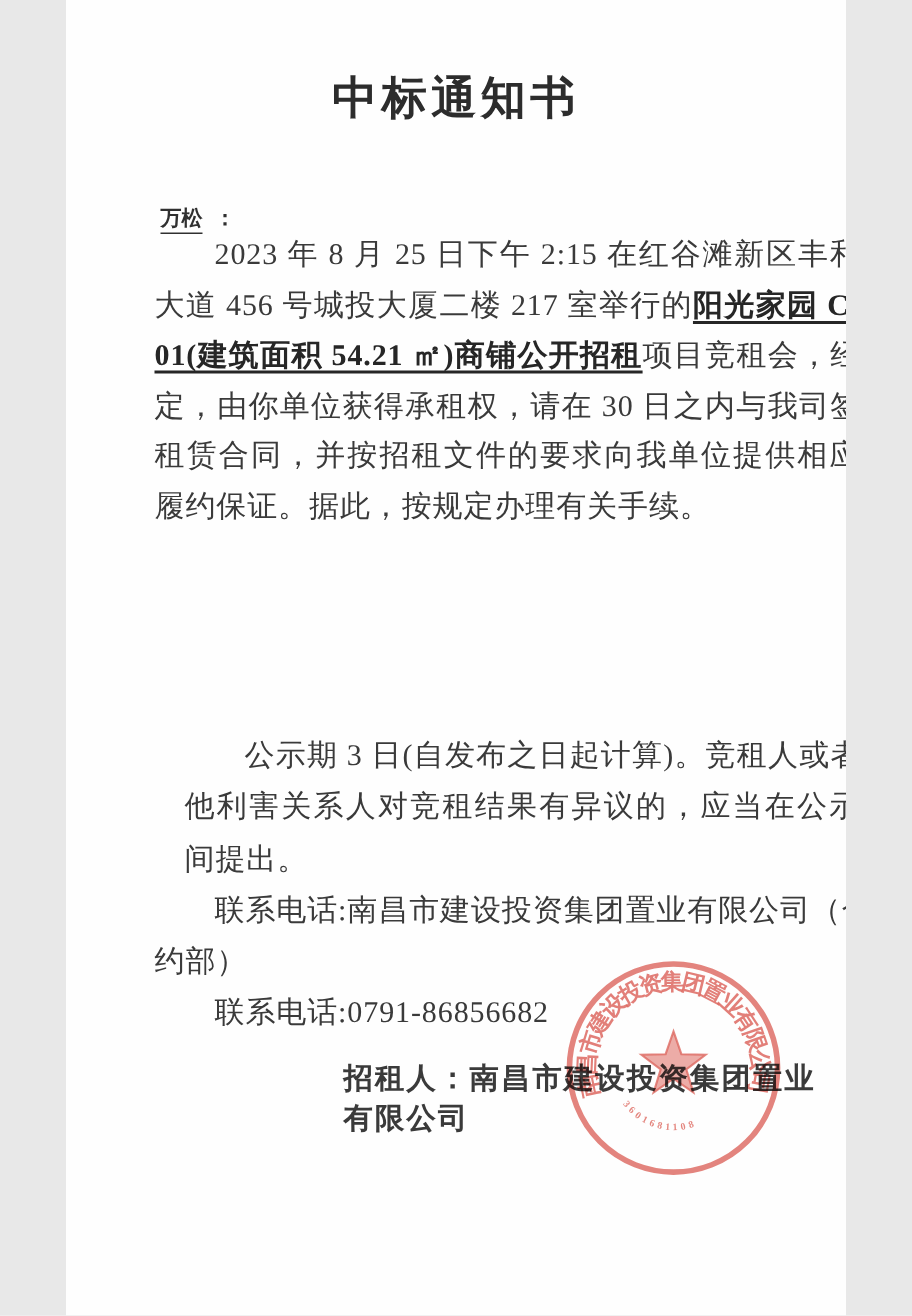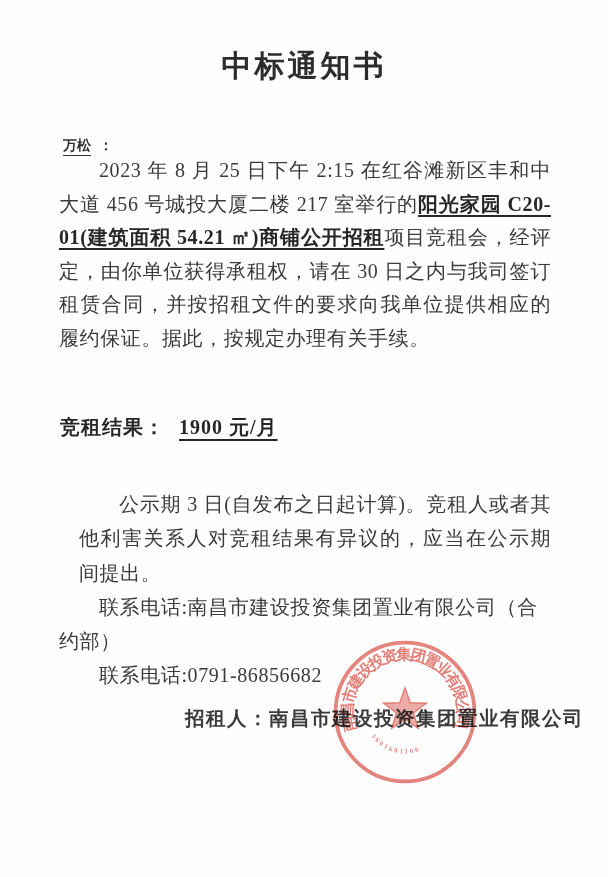--- a/index.html
+++ b/index.html
@@ -1,19 +1,19 @@
 <!DOCTYPE html>
 <html><head>
 <meta charset="utf-8">
 <style>
   * { margin: 0; padding: 0; box-sizing: border-box; }
   html, body { background: #e8e8e8; }
   .page {
     position: relative;
-    width: 608px;
+    width: 520px;
     height: 877px;
     margin: 0 auto;
     background: #fefefe;
     font-family: "Liberation Serif", "DejaVu Serif", serif;
     color: #3a3a3a;
     overflow: hidden;
   }
   .title {
     position: absolute;
     top: 48px;
@@ -125,23 +125,20 @@
   <h1 class="title">中标通知书</h1>
 
   <div class="salutation">
     <span class="addressee">万松</span><span>：</span>
   </div>
 
   <p class="para1">
     <span>2023 年 8 月 25 日下午 2:15 在红谷滩新区丰和中大道 456 号城投大厦二楼 217 室举行的</span><span class="hl">阳光家园 C20-01(建筑面积 54.21 ㎡)商铺公开招租</span><span>项目竞租会，经评定，由你单位获得承租权，请在 30 日之内与我司签订租赁合同，并按招租文件的要求向我单位提供相应的履约保证。据此，按规定办理有关手续。</span>
   </p>
 
-  <div class="result-line">
-    <span>竞租结果：</span><span class="value">1900 元/月</span>
-  </div>
 
   <div class="lower-block">
     <p class="para2">公示期 3 日(自发布之日起计算)。竞租人或者其他利害关系人对竞租结果有异议的，应当在公示期间提出。</p>
     <div class="info-line">联系电话:南昌市建设投资集团置业有限公司（合约部）</div>
     <div class="info-line">联系电话:0791-86856682</div>
   </div>
 
   <div class="signer-line">招租人：南昌市建设投资集团置业有限公司</div>
 
   <svg class="stamp" viewBox="0 0 160 160" xmlns="http://www.w3.org/2000/svg">

